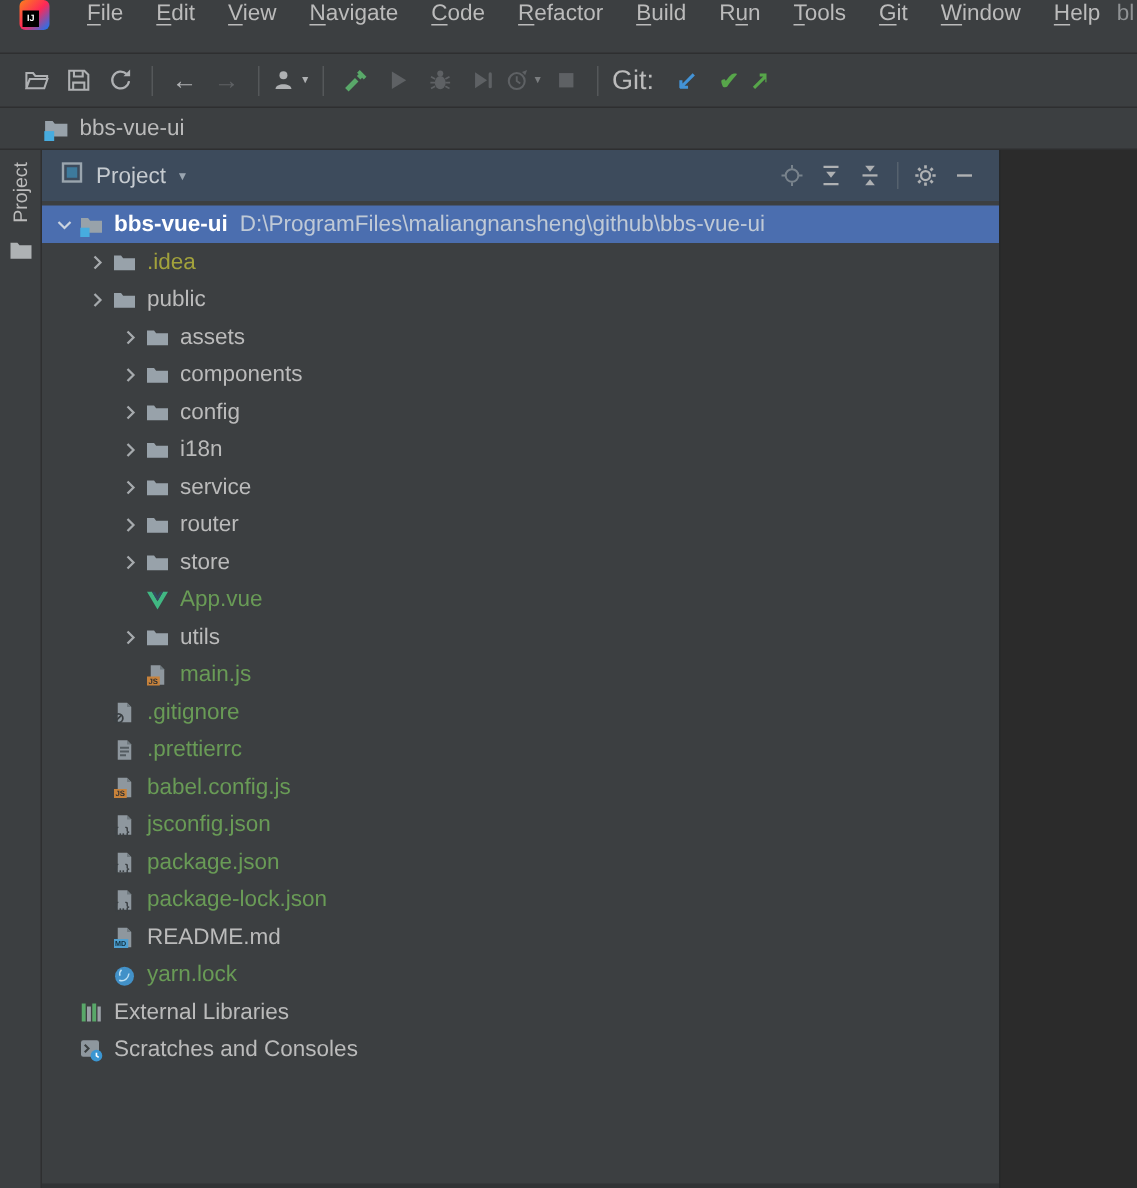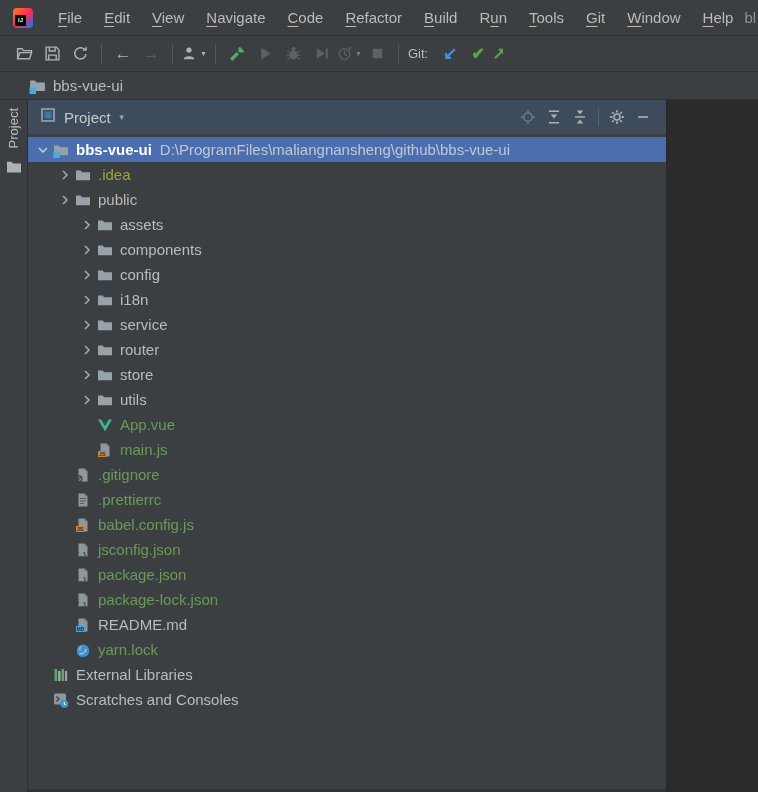--- a/index.html
+++ b/index.html
@@ -6,41 +6,41 @@
   html,body { margin:0; padding:0; }
   body {
     width:758px; height:792px; overflow:hidden;
     background:#3C3F41; color:#BBBBBB;
     font-family:"Liberation Sans", sans-serif;
     position:relative;
   }
   u { text-decoration:underline; text-decoration-thickness:1px; text-underline-offset:3px; }
 
   
-  .titlebar { height:36px; display:flex; align-items:center; padding-left:13px;
+  .titlebar { height:36px; display:flex; padding-left:13px;
               border-bottom:1px solid #2E2F30; }
   .logo { width:20px; height:20px; border-radius:4px; position:relative; flex:none;
           background:linear-gradient(135deg,#FC801D 0%,#FE2857 50%,#0A7CFF 100%); margin-right:14px; }
   .logo-inner { position:absolute; left:2px; bottom:2px; width:11px; height:11px; background:#000;
                 color:#fff; font-size:6px; font-weight:bold; display:flex; align-items:center; justify-content:center; }
   .menu-item { padding:0 11px; font-size:15px; color:#BBBBBB; cursor:default; }
   .title-fragment { margin-left:auto; color:#8F9294; font-size:15px; width:16px; overflow:hidden; flex:none; }
 
   
   .toolbar { height:36px; display:flex; align-items:center; padding-left:10px;
              border-bottom:1px solid #2E2F30; }
   .tb-btn { height:28px; min-width:28px; display:flex; align-items:center; justify-content:center; flex:none; }
   .tb-sep { width:1px; height:20px; background:#55585A; margin:0 7px; flex:none; }
   .glyph { font-size:17px; line-height:1; }
   .dim { color:#5E6164; }
   .caret { font-size:7px; color:#AFB1B3; margin-left:2px; }
   .caret-dim { font-size:7px; color:#7A7D7F; margin-left:2px; }
   .add-config { height:26px; border:1px solid #646566; border-radius:4px; padding:0 13px;
                 display:flex; align-items:center; font-size:14px; color:#BBBBBB; margin:0 12px 0 10px; flex:none; }
-  .git-label { font-size:13px; color:#BBBBBB; margin:0 8px 0 2px; }
+  .git-label { font-size:18px; color:#BBBBBB; margin:0 8px 0 2px; }
   .git-update { color:#4393D6; font-size:17px; font-weight:bold; }
   .git-commit { color:#57A64A; font-size:16px; font-weight:bold; }
   .git-push-clip { width:11px; overflow:hidden; display:flex; }
   .git-push { color:#57A64A; font-size:17px; font-weight:bold; }
 
   
   .breadcrumb { height:28px; display:flex; align-items:center; padding-left:28px;
                 border-bottom:1px solid #2E2F30; font-size:15px; }
   .breadcrumb .ficon { margin-right:7px; display:flex; }
 
@@ -392,43 +392,43 @@
             </svg>
           </span>
         <span class="ficon">
             <svg class="i16" viewBox="0 0 16 16">
               <path fill="#98A2AA" d="M1 13.2V3.4h4.7l1.4 1.8H15v8z"></path>
             </svg>
           </span>
         <span class="lbl">store</span>
       </div>
 
-      <div class="row lvl2">
-        <span class="chev">
-            <svg class="i16" viewBox="0 0 16 16">
-              <path d="M6 4l4 4-4 4" fill="none" stroke="currentColor" stroke-width="1.5"></path>
-            </svg>
-          </span>
-        <span class="ficon">
-            <svg class="i16" viewBox="0 0 16 16">
-              <path fill="#98A2AA" d="M1 13.2V3.4h4.7l1.4 1.8H15v8z"></path>
-            </svg>
-          </span>
-        <span class="lbl">utils</span>
-      </div>
-
       <div class="row lvl2 green">
         <span class="chev"></span>
         <span class="ficon">
             <svg class="i16" viewBox="0 0 16 16">
               <path d="M1 2.5h3.3L8 8.8l3.7-6.3H15L8 14.3z" fill="#41B883"></path>
               <path d="M4.3 2.5h2L8 5.4l1.7-2.9h2L8 8.8z" fill="#35495E"></path>
             </svg>
           </span>
         <span class="lbl">App.vue</span>
+      </div>
+
+      <div class="row lvl2">
+        <span class="chev">
+            <svg class="i16" viewBox="0 0 16 16">
+              <path d="M6 4l4 4-4 4" fill="none" stroke="currentColor" stroke-width="1.5"></path>
+            </svg>
+          </span>
+        <span class="ficon">
+            <svg class="i16" viewBox="0 0 16 16">
+              <path fill="#98A2AA" d="M1 13.2V3.4h4.7l1.4 1.8H15v8z"></path>
+            </svg>
+          </span>
+        <span class="lbl">utils</span>
       </div>
 
       <div class="row lvl2 green">
         <span class="chev"></span>
         <span class="ficon">
             <svg class="i16" viewBox="0 0 16 16">
               <path fill="#8E979E" d="M3.5 1.5h6.2l2.8 2.8v10.2H3.5z"></path>
               <path fill="#6F787E" d="M9.7 1.5l2.8 2.8H9.7z"></path>
               <rect fill="#C7823B" x="1" y="9" width="8.5" height="6"></rect>
               <text x="2" y="13.9" font-size="5.2" fill="#2F3133">JS</text>

